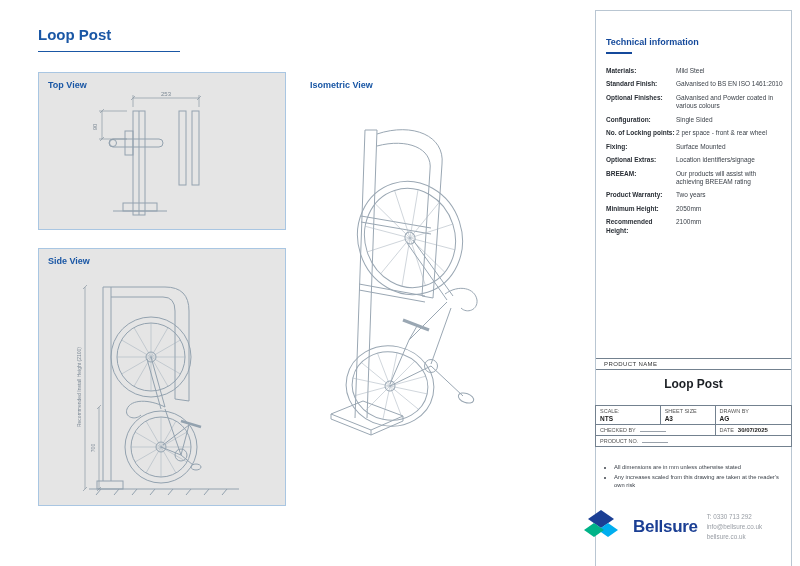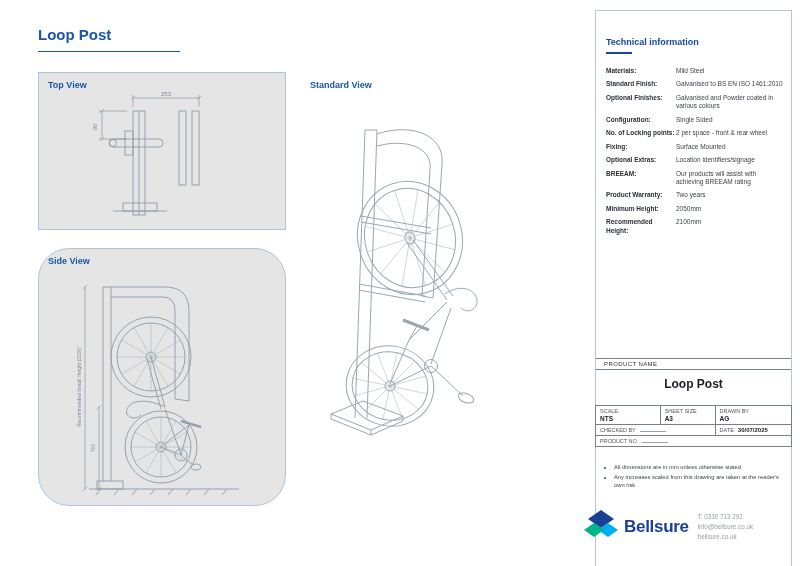--- a/index.html
+++ b/index.html
@@ -5,21 +5,21 @@
   *{margin:0;padding:0;box-sizing:border-box;}
   html,body{background:#ffffff;}
   body{font-family:"Liberation Sans", sans-serif;}
   .sheet{position:relative;width:800px;height:566px;background:#fff;overflow:hidden;}
 
   .page-title{position:absolute;left:38px;top:26px;font-size:15px;font-weight:bold;color:#1a57a5;}
   .title-rule{position:absolute;left:38px;top:51px;width:142px;height:1px;background:#1a57a5;}
 
   .view-box{position:absolute;border:1px solid #a9c6e2;background:#e5e5e5;}
   .view-box.top{left:38px;top:72px;width:248px;height:158px;}
-  .view-box.side{left:38px;top:248px;width:248px;height:258px;border-radius:31px;}
+  .view-box.side{left:38px;top:248px;width:248px;height:258px;}
   .view-label{position:absolute;left:9px;top:7px;font-size:9px;font-weight:bold;color:#1a57a5;}
   .iso-label{position:absolute;left:310px;top:80px;font-size:9px;font-weight:bold;color:#1a57a5;}
   .iso-svg{position:absolute;left:295px;top:88px;}
   .drawing{position:absolute;left:0;top:14px;}
   .drawing.full{top:0;}
 
   .info-panel{position:absolute;left:595px;top:10px;width:197px;height:564px;border:1px solid #b9c6d2;background:#fff;}
   .tech-heading{position:absolute;left:10px;top:26px;font-size:9px;font-weight:bold;color:#14499b;}
   .tech-rule{position:absolute;left:10px;top:41px;width:26px;height:2px;background:#14499b;}
   .tech-rows{position:absolute;left:10px;top:56px;right:8px;}
@@ -36,21 +36,21 @@
   .cell-label{font-size:5.5px;color:#555;}
   .cell-value{font-size:6.5px;font-weight:bold;color:#222;margin-top:1px;}
   .inline-cell{font-size:5.5px;color:#555;display:flex;gap:4px;align-items:baseline;}
   .inline-val{font-size:6px;font-weight:bold;color:#222;}
   .blank-line{display:inline-block;width:26px;border-bottom:1px solid #9aa2ab;height:5px;}
 
   ul.notes{position:absolute;left:18px;right:6px;top:452px;font-size:5.8px;color:#3c424a;line-height:1.4;}
   ul.notes li{margin-bottom:2px;}
 
   .footer{position:absolute;left:582px;top:503px;width:216px;height:48px;display:flex;align-items:center;}
-  .brand{font-size:17px;font-weight:bold;color:#1b3f94;margin-left:4px;letter-spacing:-.3px;}
+  .brand{font-size:17px;font-weight:bold;color:#1b3f94;margin-left:13px;letter-spacing:-.3px;}
   .contact{margin-left:9px;font-size:6.3px;color:#989da4;line-height:1.55;}
 
   svg text{font-family:"Liberation Sans", sans-serif;}
   .dim-text{fill:#7d8a96;font-size:6px;}
   .dim-text.small{font-size:5px;}
 </style>
 </head>
 <body>
 
 <div class="sheet">
@@ -179,21 +179,21 @@
           <line x1="44" y1="242" x2="48" y2="238"></line>
         <line x1="60" y1="158" x2="60" y2="240"></line>
         <line x1="58" y1="160" x2="62" y2="156"></line>
           <line x1="58" y1="242" x2="62" y2="238"></line>
       </g>
       <text class="dim-text small" x="42" y="138" text-anchor="middle" transform="rotate(-90 42 138)">Recommended Install Height (2100)</text>
       <text class="dim-text small" x="56" y="199" text-anchor="middle" transform="rotate(-90 56 199)">700</text>
     </svg>
   </section>
 
-  <span class="iso-label">Standard View</span>
+  <span class="iso-label">Isometric View</span>
   <svg class="iso-svg" width="235" height="390" viewBox="0 0 235 390">
     <g stroke="#9aa7b3" fill="none" stroke-width="1">
 
       <line x1="70" y1="42" x2="60" y2="330"></line>
       <line x1="82" y1="42" x2="72" y2="330"></line>
       <line x1="70" y1="42" x2="82" y2="42"></line>
 
       <path d="M36,326 L76,342 L108,328 L68,313 Z"></path>
       <path d="M36,326 L36,331 L76,347 L76,342 M108,328 L108,333 L76,347"></path>
 

